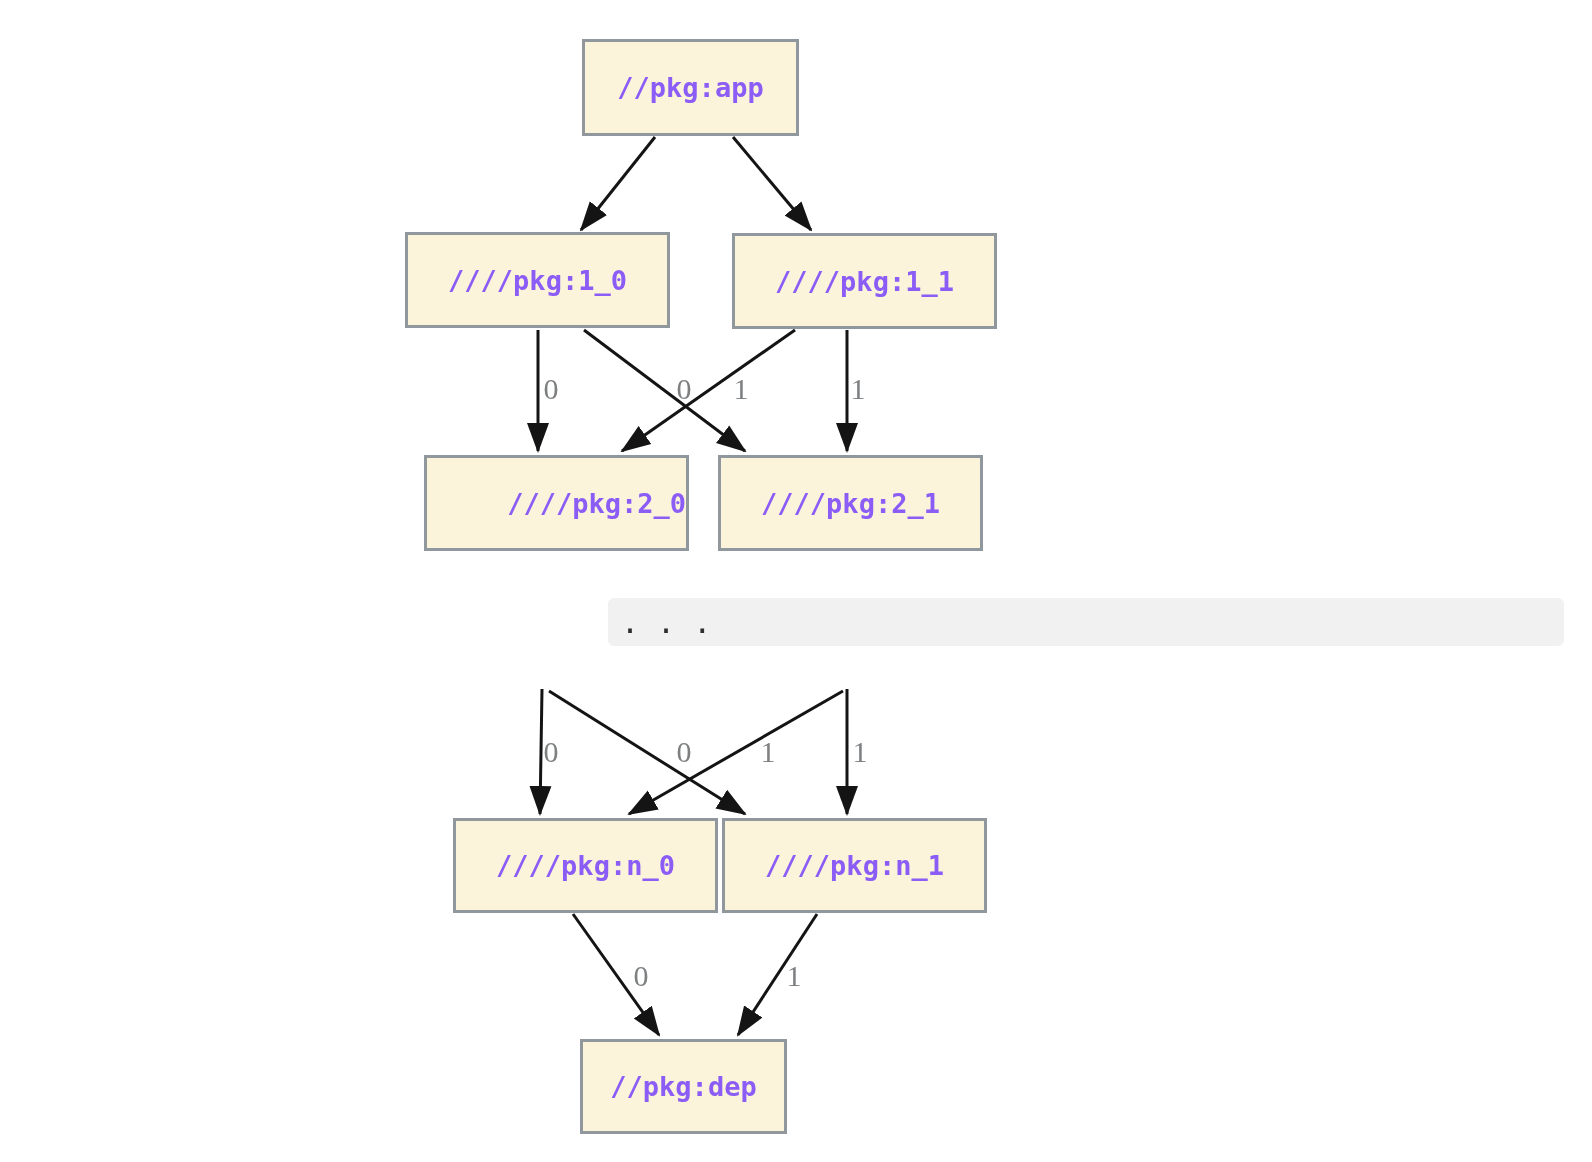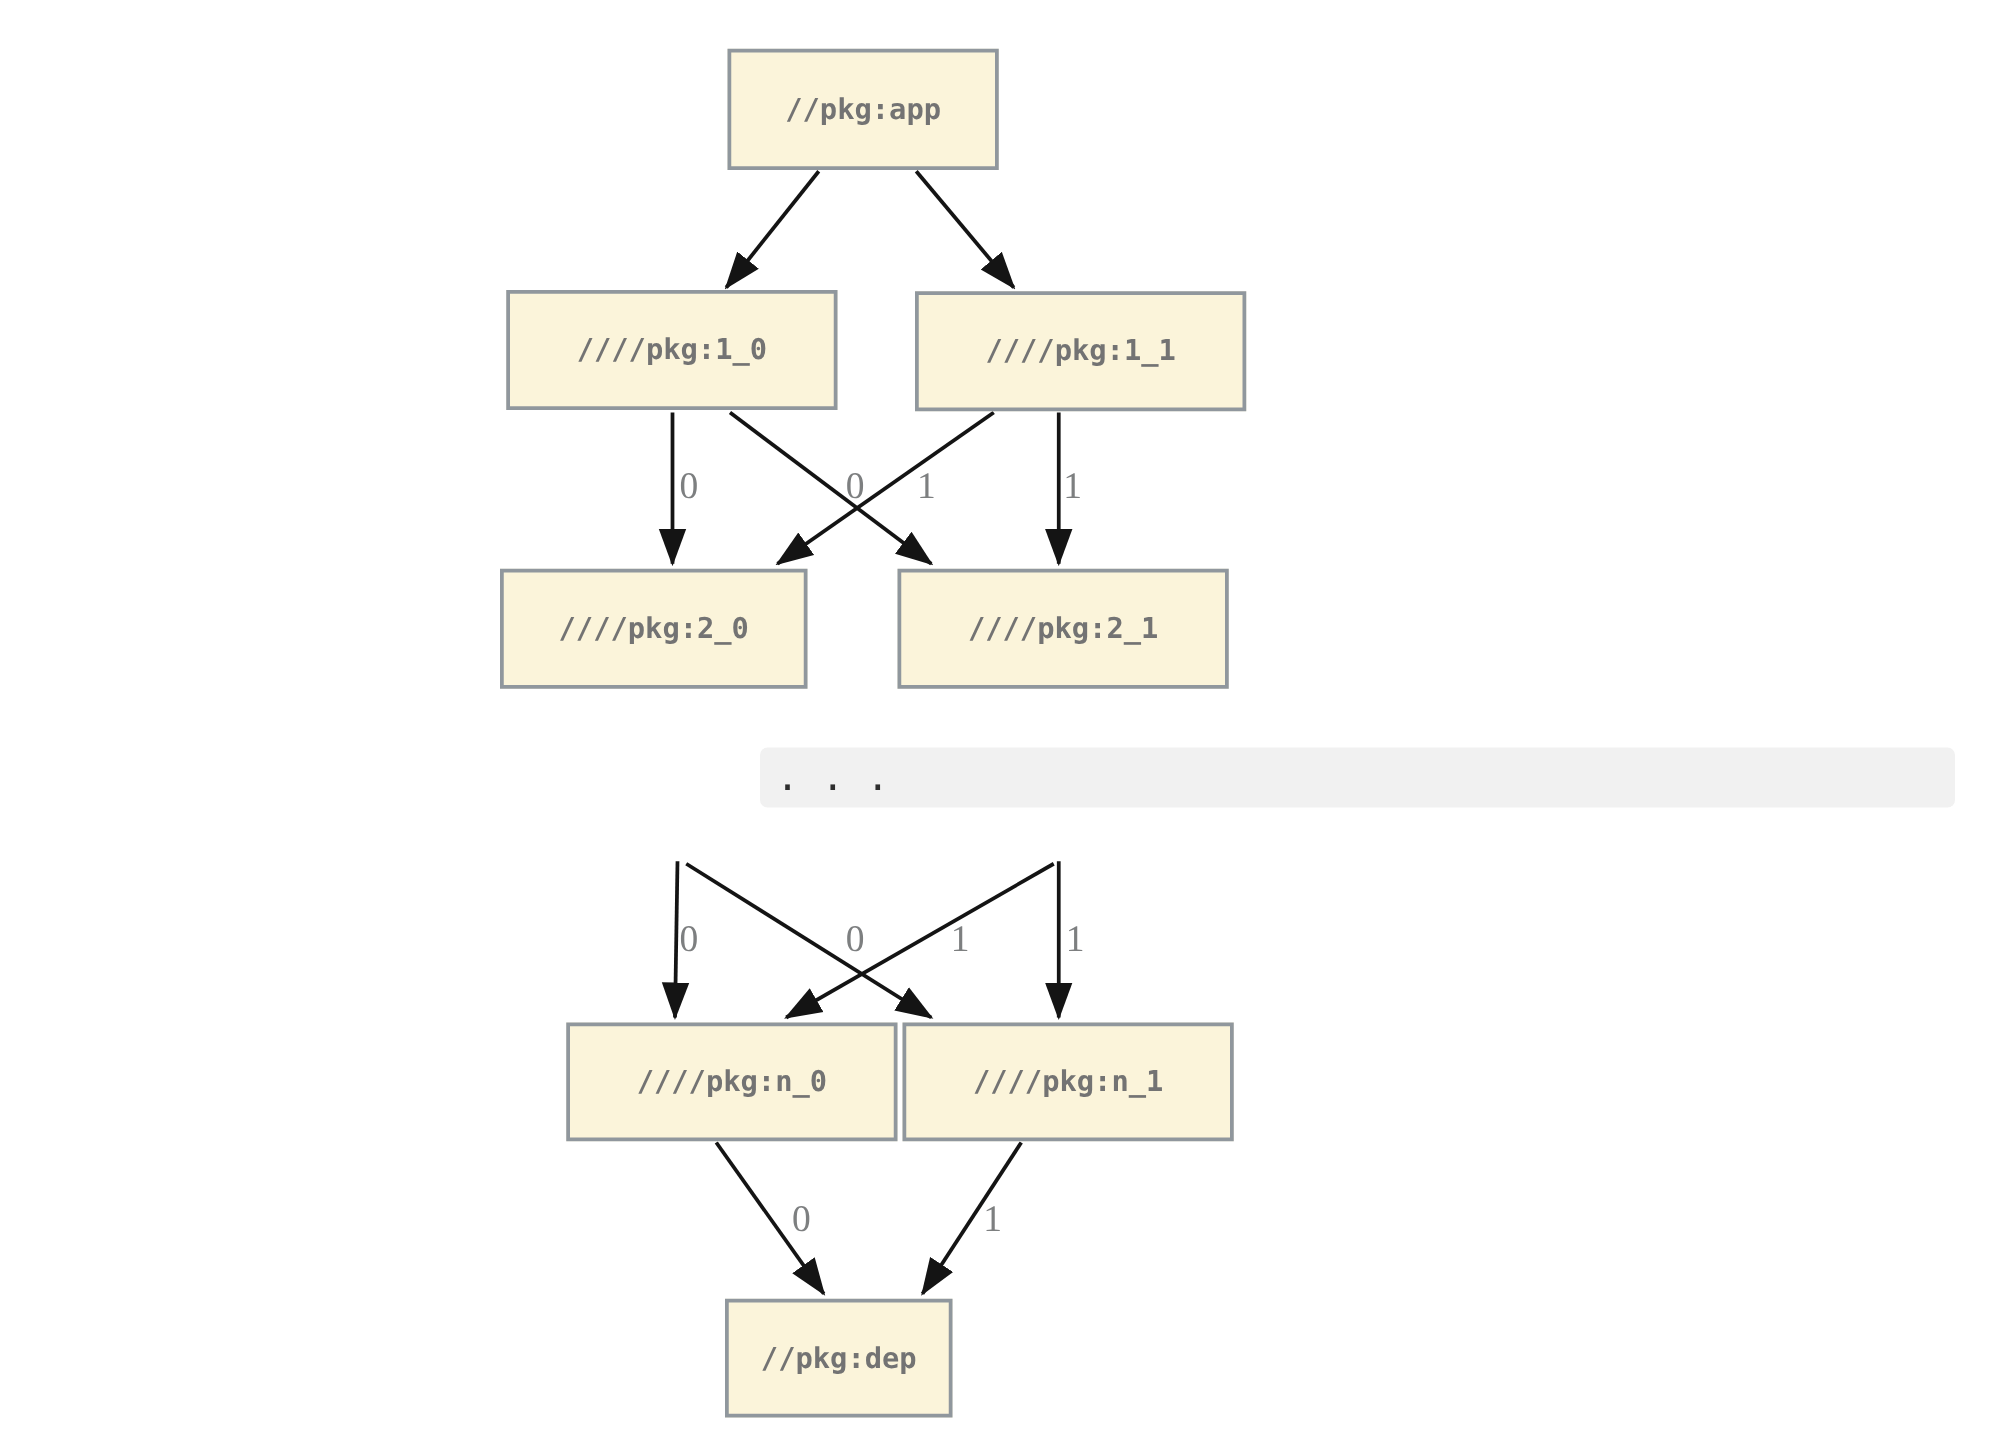--- a/index.html
+++ b/index.html
@@ -22,22 +22,22 @@
     box-sizing: border-box;
     background: var(--node-fill, #fbf4da);
     border: 3px solid var(--node-border, #90979d);
     display: flex;
     align-items: center;
     justify-content: center;
   }
   .node-label {
     font-family: "DejaVu Sans Mono", monospace;
     font-weight: 700;
-    font-size: 23px;
-    color: #737373;
+    font-size: 27px;
+    color: #8b5cf6;
     white-space: pre;
   }
   .edge-label {
     position: absolute;
     transform: translate(-50%, -50%);
     font-family: "Liberation Serif", "DejaVu Serif", serif;
     font-size: 30px;
     line-height: 1;
     color: var(--edge-label-color, #7d7f80);
     white-space: pre;
@@ -89,33 +89,33 @@
   <div id="nodes-layer">
       <div class="node" style="left: 582px; top: 39px; width: 217px; height: 97px;">
         <span class="node-label">//pkg:app</span>
       </div>
       <div class="node" style="left: 405px; top: 232px; width: 265px; height: 96px;">
         <span class="node-label">////pkg:1_0</span>
       </div>
       <div class="node" style="left: 718px; top: 233px; width: 265px; height: 96px; margin-left: 14px;">
         <span class="node-label">////pkg:1_1</span>
       </div>
-      <div class="node" style="left: 400px; top: 455px; width: 246px; height: 96px;">
+      <div class="node" style="left: 424px; top: 455px; width: 265px; height: 96px; justify-content: flex-end;">
         <span class="node-label">////pkg:2_0</span>
       </div>
       <div class="node" style="left: 718px; top: 455px; width: 265px; height: 96px;">
         <span class="node-label">////pkg:2_1</span>
       </div>
       <div class="node" style="left: 405px; top: 818px; width: 265px; height: 95px; margin-left: 48px;">
         <span class="node-label">////pkg:n_0</span>
       </div>
       <div class="node" style="left: 722px; top: 818px; width: 265px; height: 95px;">
         <span class="node-label">////pkg:n_1</span>
       </div>
-      <div class="node" style="left: 580px; top: 1039px; width: 182px; height: 95px;">
+      <div class="node" style="left: 580px; top: 1039px; width: 207px; height: 95px;">
         <span class="node-label">//pkg:dep</span>
       </div>
     </div>
 
   <div id="labels-layer">
       <span class="edge-label" style="left: 551px; top: 389px;">0</span>
       <span class="edge-label" style="left: 741px; top: 389px;">1</span>
       <span class="edge-label" style="left: 684px; top: 389px;">0</span>
       <span class="edge-label" style="left: 858px; top: 389px;">1</span>
       <span class="edge-label" style="left: 551px; top: 752px;">0</span>

